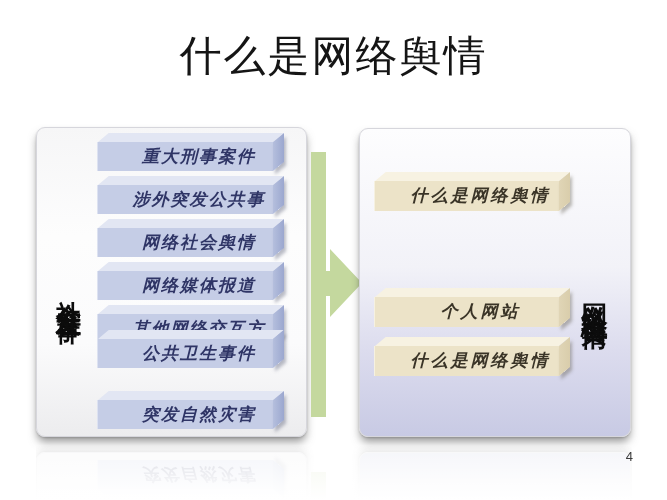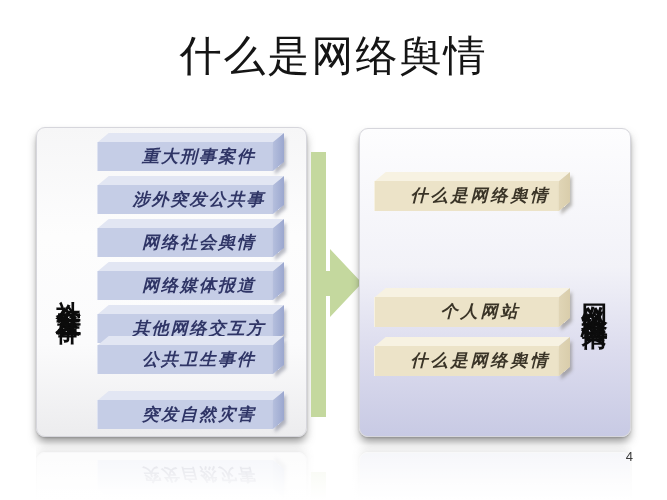--- a/index.html
+++ b/index.html
@@ -89,21 +89,21 @@
 
   <div class="diagram" id="diagram">
 
     <div class="panel left-panel">
       <div class="vlabel lleft">社会突发事件</div>
       <div class="box3d lbox" style="top:14px">重大刑事案件</div>
       <div class="box3d lbox" style="top:57px">涉外突发公共事件</div>
       <div class="box3d lbox" style="top:100px">网络社会舆情</div>
       <div class="box3d lbox" style="top:143px">网络媒体报道</div>
       <div class="box3d lbox" style="top:186px">其他网络交互方式</div>
-      <div class="box3d lbox" style="top:217px">公共卫生事件</div>
+      <div class="box3d lbox" style="top:211px">公共卫生事件</div>
       <div class="box3d lbox" style="top:272px">突发自然灾害</div>
     </div>
 
     <svg class="arrow" viewBox="0 0 54 268" xmlns="http://www.w3.org/2000/svg">
       <polygon points="1,2 16,2 16,121 20,121 20,99 52,133 20,167 20,146 16,146 16,267 1,267" fill="#c4d89e"></polygon>
     </svg>
 
     <div class="panel right-panel">
       <div class="vlabel rright">网络社会舆情</div>
       <div class="box3d rbox" style="top:52px">什么是网络舆情</div>

